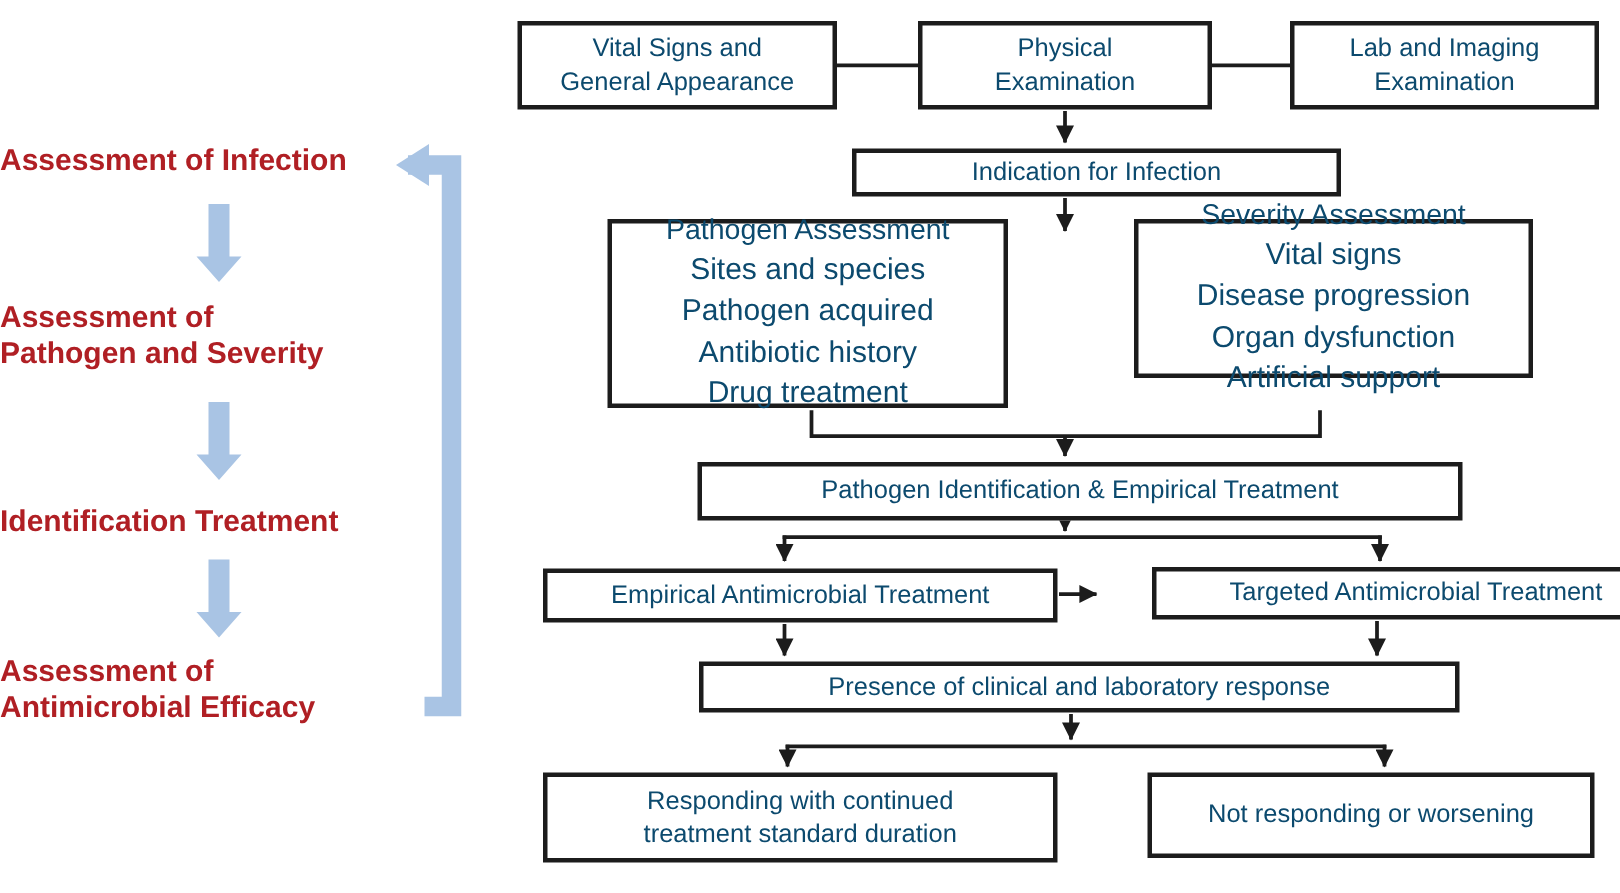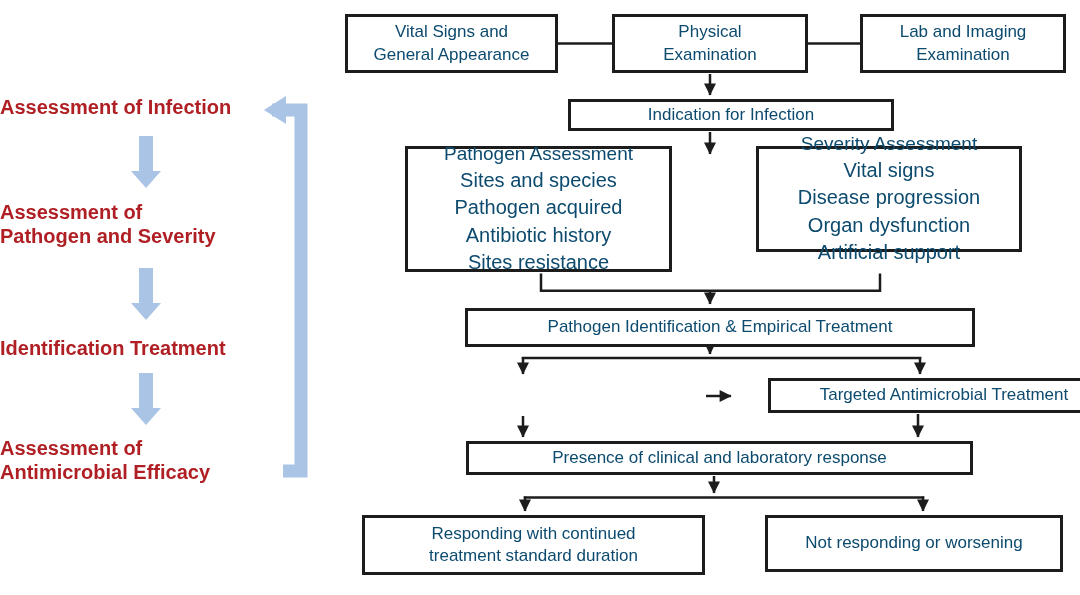--- a/index.html
+++ b/index.html
@@ -94,35 +94,38 @@
 
   <div class="fbox" style="left:568px;top:99px;width:326px;height:32px">
     <span>Indication for Infection</span>
   </div>
 
   <div class="fbox" style="left:405px;top:146px;width:267px;height:126px">
     <div class="bt">Pathogen Assessment</div>
     <div class="bi">Sites and species</div>
     <div class="bi">Pathogen acquired</div>
     <div class="bi">Antibiotic history</div>
-    <div class="bi">Sites resistance</div>
+    <div class="bi">Drug treatment</div>
   </div>
 
   <div class="fbox" style="left:756px;top:146px;width:266px;height:106px">
     <div class="bt">Severity Assessment</div>
     <div class="bi">Vital signs</div>
     <div class="bi">Disease progression</div>
     <div class="bi">Organ dysfunction</div>
     <div class="bi">Artificial support</div>
   </div>
 
   <div class="fbox" style="left:465px;top:308px;width:510px;height:39px">
     <span>Pathogen Identification &amp; Empirical Treatment</span>
   </div>
 
+  <div class="fbox" style="left:362px;top:379px;width:343px;height:36px">
+    <span>Empirical Antimicrobial Treatment</span>
+  </div>
 
   <div class="fbox" style="left:768px;top:378px;width:352px;height:35px">
     <span>Targeted Antimicrobial Treatment</span>
   </div>
 
   <div class="fbox" style="left:362px;top:515px;width:343px;height:60px">
     <span>Responding with continued
 treatment standard duration</span>
   </div>
 

